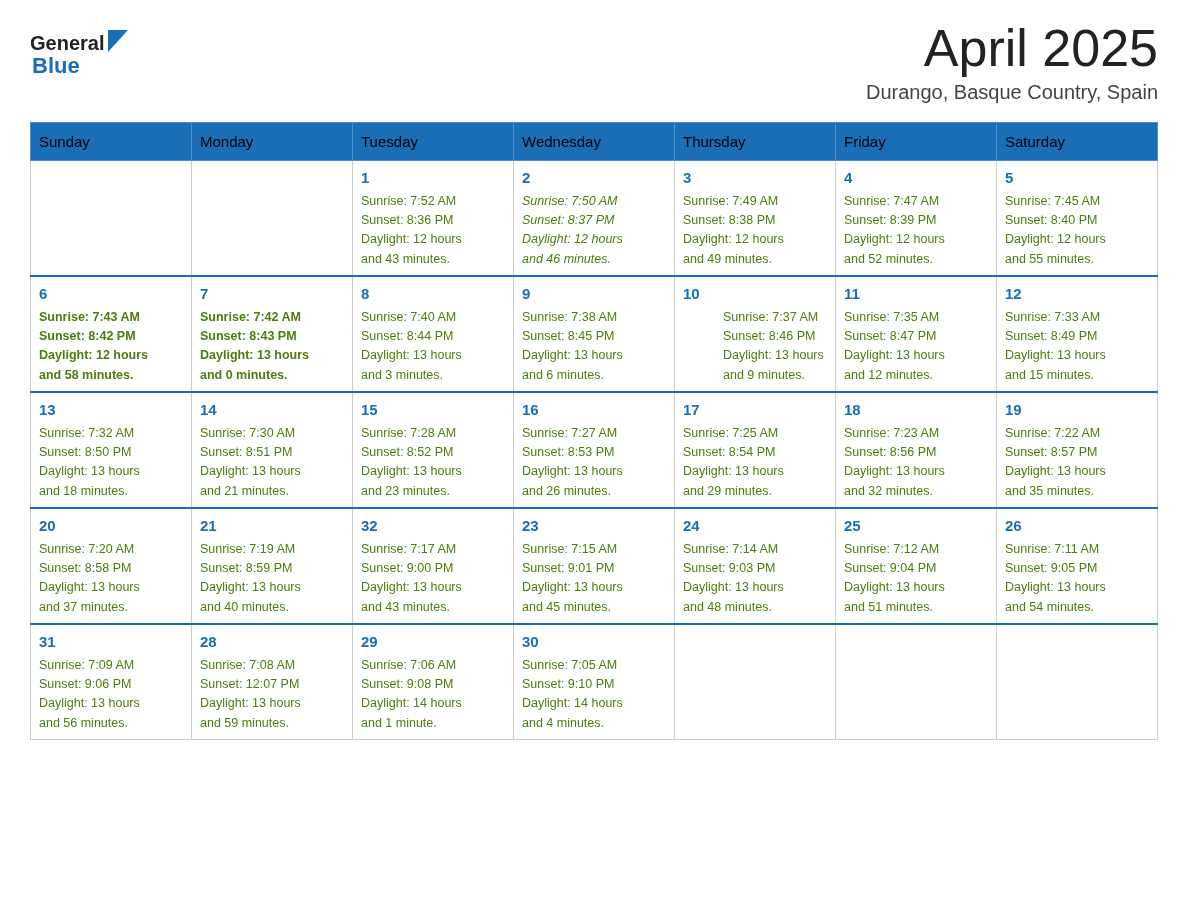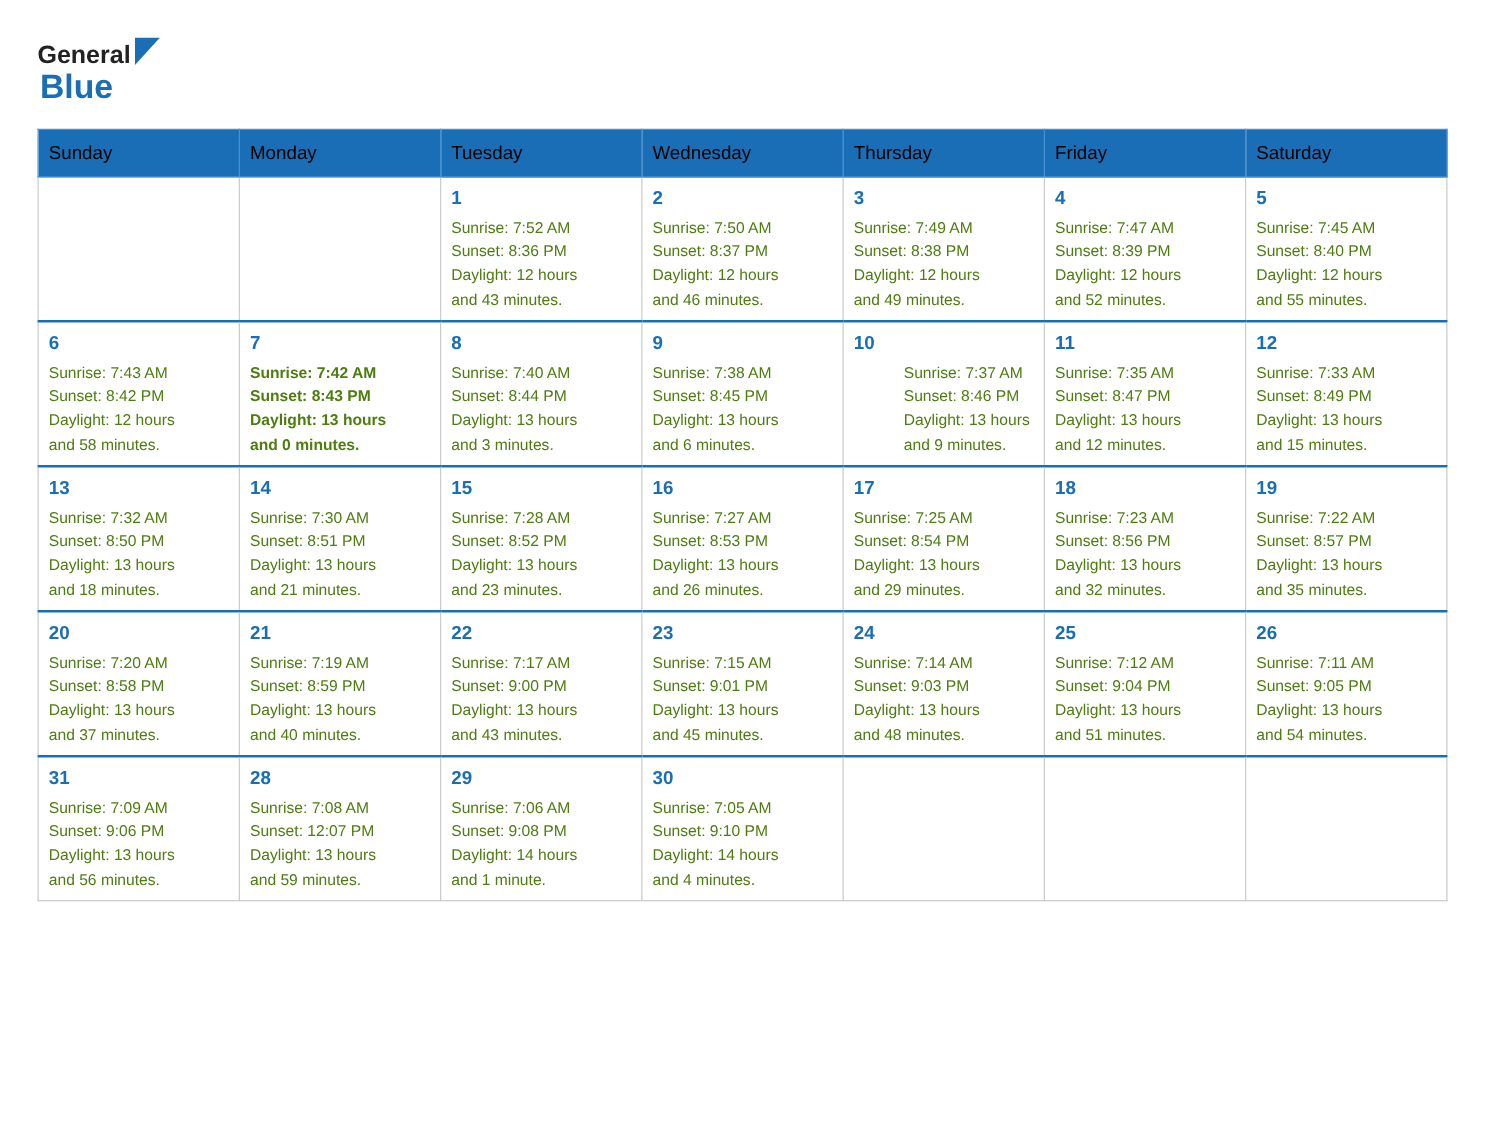--- a/index.html
+++ b/index.html
@@ -25,21 +25,21 @@
     }
     .logo-text {
       font-size: 20px;
       font-weight: bold;
       color: #222;
       display: flex;
       align-items: center;
     }
     .logo-blue-line {
       color: #1a6eb5;
-      font-size: 27px;
+      font-size: 22px;
       font-weight: bold;
       margin-top: -4px;
       margin-left: 2px;
     }
     .title-section {
       text-align: right;
     }
     .month-title {
       font-size: 52px;
       font-weight: normal;
@@ -101,20 +101,24 @@
   <div class="logo">
     <div class="logo-text">
       <span>General</span>
       <span style="display:inline-block; margin-left:2px;">
         <svg width="22" height="22" viewBox="0 0 22 22">
           <polygon points="2,0 22,0 2,22" fill="#1a6eb5"></polygon>
         </svg>
       </span>
     </div>
     <div class="logo-blue-line">Blue</div>
+  </div>
+  <div class="title-section">
+    <div class="month-title">April 2025</div>
+    <div class="location">Durango, Basque Country, Spain</div>
   </div>
 </div>
 
 <table class="calendar">
   <thead>
     <tr>
       <th>Sunday</th>
       <th>Monday</th>
       <th>Tuesday</th>
       <th>Wednesday</th>
@@ -129,21 +133,21 @@
         <td class="empty"></td>
         <td>
           <span class="day-number">1</span>
           <div class="day-info" style="white-space: pre-line;">Sunrise: 7:52 AM
 Sunset: 8:36 PM
 Daylight: 12 hours
 and 43 minutes.</div>
         </td>
         <td>
           <span class="day-number">2</span>
-          <div class="day-info" style="white-space: pre-line;">Sunrise: 7:50 AM
+          <div class="day-info" style="white-space: pre-line; font-style: italic;">Sunrise: 7:50 AM
 Sunset: 8:37 PM
 Daylight: 12 hours
 and 46 minutes.</div>
         </td>
         <td>
           <span class="day-number">3</span>
           <div class="day-info" style="white-space: pre-line;">Sunrise: 7:49 AM
 Sunset: 8:38 PM
 Daylight: 12 hours
 and 49 minutes.</div>
@@ -159,21 +163,21 @@
           <span class="day-number">5</span>
           <div class="day-info" style="white-space: pre-line;">Sunrise: 7:45 AM
 Sunset: 8:40 PM
 Daylight: 12 hours
 and 55 minutes.</div>
         </td>
       </tr>
       <tr class="row-divider">
         <td>
           <span class="day-number">6</span>
-          <div class="day-info" style="white-space: pre-line;">Sunrise: 7:43 AM
+          <div class="day-info" style="white-space: pre-line; font-weight: bold;">Sunrise: 7:43 AM
 Sunset: 8:42 PM
 Daylight: 12 hours
 and 58 minutes.</div>
         </td>
         <td>
           <span class="day-number">7</span>
           <div class="day-info" style="white-space: pre-line; font-weight: bold;">Sunrise: 7:42 AM
 Sunset: 8:43 PM
 Daylight: 13 hours
 and 0 minutes.</div>
@@ -274,21 +278,21 @@
 and 37 minutes.</div>
         </td>
         <td>
           <span class="day-number">21</span>
           <div class="day-info" style="white-space: pre-line;">Sunrise: 7:19 AM
 Sunset: 8:59 PM
 Daylight: 13 hours
 and 40 minutes.</div>
         </td>
         <td>
-          <span class="day-number">22</span>
+          <span class="day-number">32</span>
           <div class="day-info" style="white-space: pre-line;">Sunrise: 7:17 AM
 Sunset: 9:00 PM
 Daylight: 13 hours
 and 43 minutes.</div>
         </td>
         <td>
           <span class="day-number">23</span>
           <div class="day-info" style="white-space: pre-line;">Sunrise: 7:15 AM
 Sunset: 9:01 PM
 Daylight: 13 hours

